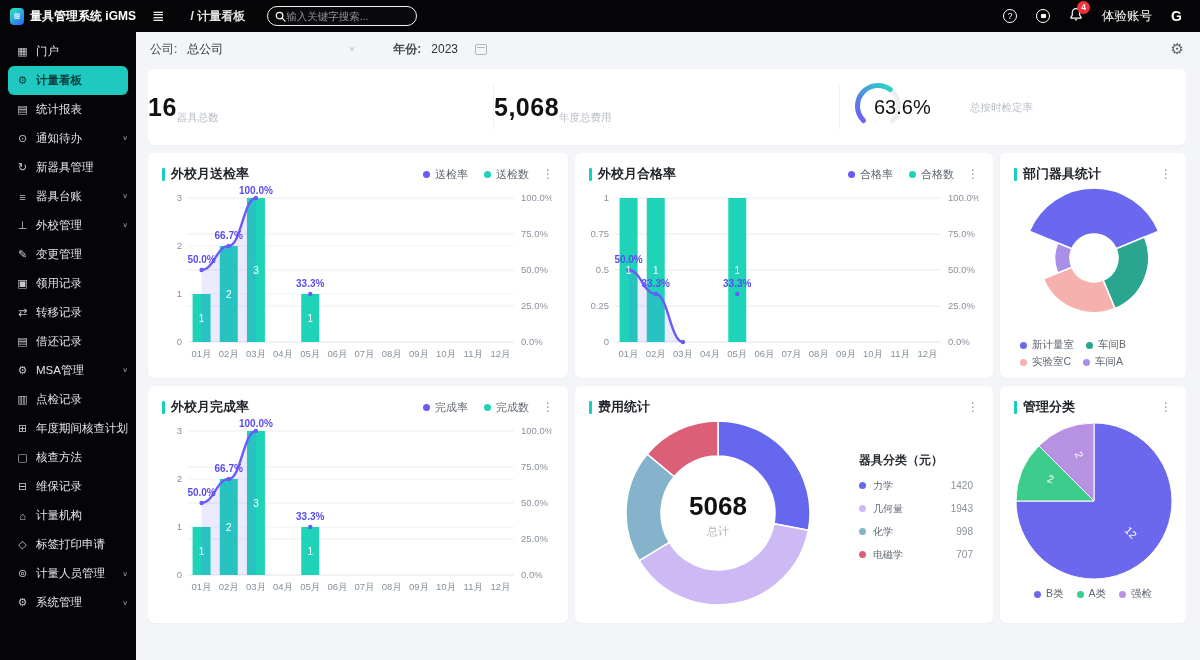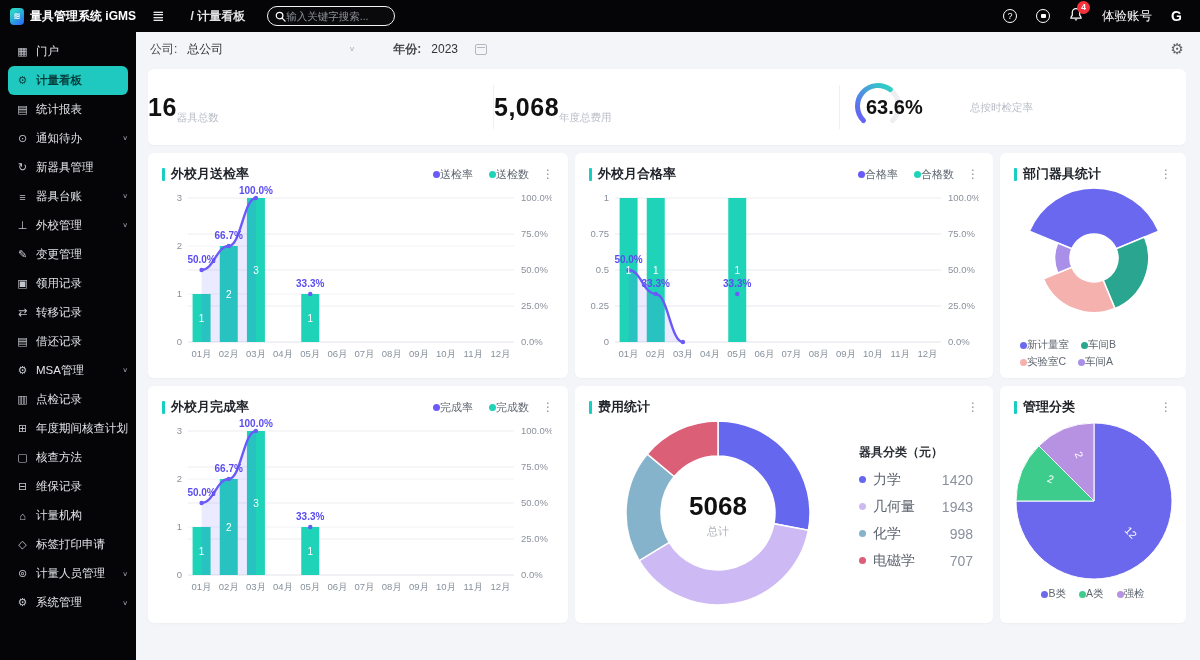--- a/index.html
+++ b/index.html
@@ -10,21 +10,21 @@
   
   .topbar { position:absolute; top:0; left:0; width:1200px; height:32px;
     background:#050507; display:flex; align-items:center; z-index:10; color:#fff; }
   .logo-zone { width:136px; display:flex; align-items:center; padding-left:10px; flex:none; }
   .logo-mark { width:17px; height:17px; border-radius:4px;
     background:linear-gradient(140deg,#2bd4c8 20%,#2b6ef5 90%); margin-right:6px;
     display:flex; align-items:center; justify-content:center; color:#fff; font-size:9px; font-weight:bold; }
   .logo-text { font-size:12px; font-weight:bold; color:#fff; white-space:nowrap; }
   .collapse-btn { margin-left:16px; font-size:15px; color:#e8e8e8; cursor:pointer; }
   .crumb { margin-left:26px; font-size:12px; font-weight:bold; color:#e5e5e5;text-align:center; }
-  .search-box { margin-left:22px; display:flex; align-items:center; width:128px; height:20px;
+  .search-box { margin-left:22px; display:flex; align-items:center; width:150px; height:20px;
     border:1.5px solid #f2f2f2; border-radius:10px; padding:0 7px; background:#0a0a0c; }
   .search-box input { flex:1; background:transparent; border:none; outline:none;
     color:#ddd; font-size:10.5px; width:100px; font-family:inherit; }
   .search-box input::placeholder { color:#8d9199; }
   .top-right { margin-left:auto; display:flex; align-items:center; gap:19px; padding-right:18px; }
   .icon-help { width:14px; height:14px; border:1.2px solid #fff; border-radius:50%;
     font-size:9px; display:flex; align-items:center; justify-content:center; }
   .icon-target { width:14px; height:14px; border:1.2px solid #fff; border-radius:50%; position:relative; }
   .icon-target::after { content:''; position:absolute; left:3.5px; top:4px; width:5px; height:4px;
     background:#fff; border-radius:1px; }
@@ -63,46 +63,46 @@
   .stat-card { margin:3px 14px 8px 12px; background:#fff; border-radius:6px; height:76px;
     display:flex; box-shadow:0 1px 2px rgba(0,0,0,.03); }
   .stat-cell { flex:1; display:flex; flex-direction:row; align-items:center;
     justify-content:flex-start; position:relative; }
   .stat-cell:not(:last-child)::after { content:''; position:absolute; right:0; top:16px;
     bottom:16px; width:1px; background:#f0f0f3; }
   .stat-value { font-size:25px; font-weight:bold; color:#111; letter-spacing:.5px; line-height:26px; }
   .stat-label { font-size:10.5px; color:#b7bcc4; margin-top:22px; }
   .gauge-row { position:relative; width:130px; height:52px; }
   .gauge-row svg { position:absolute; left:12px; top:-1px; }
-  .gauge-val { position:absolute; left:26px; top:50%; transform:translateY(-50%);
-    font-size:20px; font-weight:bold; color:#111; }
+  .gauge-val { position:absolute; left:34px; top:50%; transform:translateY(-50%);
+    font-size:20px; font-weight:normal; color:#111; }
   .gauge-cell .stat-label { margin-top:2px; }
 
   .grid { margin:0 14px 0 12px; display:grid; grid-template-columns:420px 418px 1fr;
     grid-template-rows:225px 237px; gap:8px 7px; }
   .card { background:#fff; border-radius:6px; padding:11px 14px; box-shadow:0 1px 2px rgba(0,0,0,.03); overflow:hidden; }
   .card-head { display:flex; align-items:center; height:20px; }
   .accent { width:3px; height:13px; background:#17cfc0; border-radius:1px; margin-right:6px; flex:none; }
   .card-title { font-size:13px; font-weight:bold; color:#1f2329; white-space:nowrap; }
   .spacer { flex:1; }
   .legend { display:flex; align-items:center; gap:16px; }
-  .lg-item { display:flex; align-items:center; font-size:11px; color:#5f6670; cursor:pointer; }
+  .lg-item { display:flex; align-items:center; gap:5px; font-size:11px; color:#5f6670; cursor:pointer; }
   .lg-dot { width:7px; height:7px; border-radius:50%; flex:none; }
   .more { color:#8a909c; font-size:12px; margin-left:13px; cursor:pointer; }
   svg text { font-family:"Liberation Sans","DejaVu Sans",sans-serif; }
 
   .rose-legend { display:flex; flex-wrap:wrap; column-gap:12px; row-gap:3px; padding:2px 0 0 6px; }
   .rose-legend .lg-item { font-size:10.5px; }
   .pie-legend { display:flex; justify-content:center; gap:13px; padding-top:2px; }
   .pie-legend .lg-item { font-size:10.5px; }
 
   .fee-body { display:flex; align-items:center; }
   .fee-legend { margin-left:46px; margin-top:-4px; }
   .fee-legend-title { font-size:12px; font-weight:bold; color:#2a2e34; margin-bottom:10px; }
-  .fee-lg-row { display:flex; align-items:center; margin-bottom:9px; font-size:14px; }
+  .fee-lg-row { display:flex; align-items:center; margin-bottom:9px; font-size:10px; }
   .fee-lg-row .lg-dot { margin-right:7px; }
   .fee-lg-name { width:58px; color:#5f6670; }
   .fee-lg-val { width:42px; text-align:right; color:#8a909c; }
 </style>
 </head>
 <body>
 
 <div class="app">
 
   <header class="topbar">

